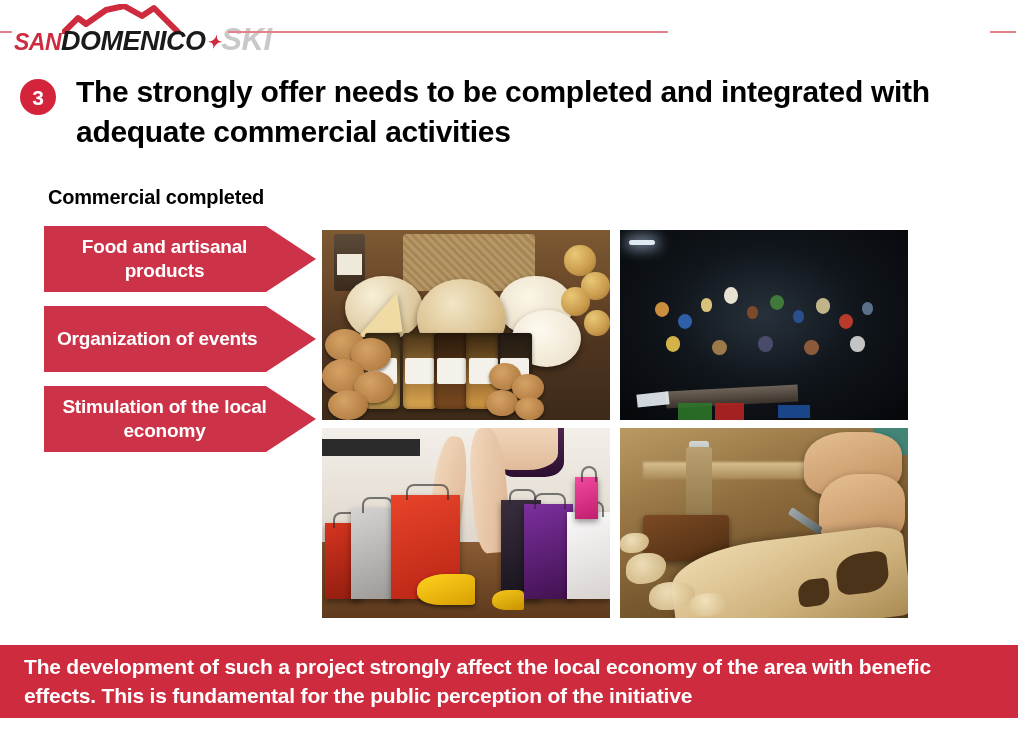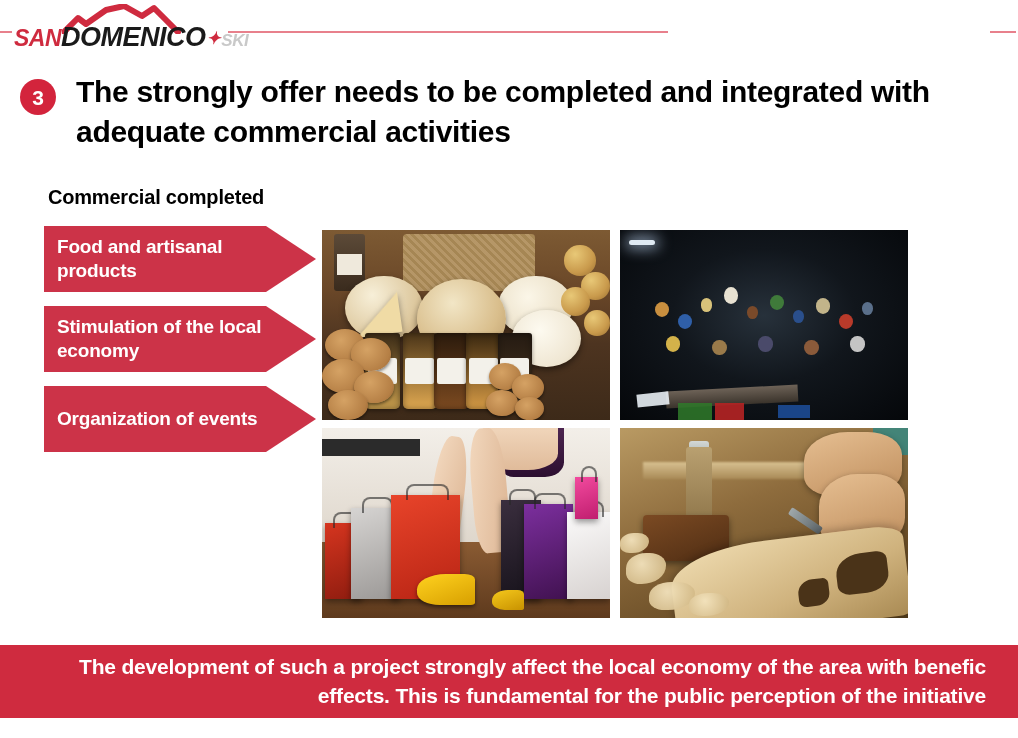--- a/index.html
+++ b/index.html
@@ -42,21 +42,21 @@
     top: 20px;
     font-size: 23px;
     font-weight: bold;
     font-style: italic;
     letter-spacing: -0.5px;
     white-space: nowrap;
     line-height: 1;
   }
   .logo-san { color: #cf2b3f; }
   .logo-domenico { color: #1a1a1a; font-size: 27px; }
-  .logo-ski { color: #c9c9c9; font-size: 17px; font-style: italic; }
+  .logo-ski { color: #c9c9c9; font-size: 31px; font-style: italic; }
   .logo-star {
     color: #cf2b3f;
     font-size: 17px;
     vertical-align: 2px;
     padding: 0 1px;
   }
   .header-rule-left {
     position: absolute;
     left: 228px;
     top: 31px;
@@ -155,20 +155,21 @@
     align-items: center;
   }
   .arrow-label {
     padding-left: 13px;
     padding-right: 44px;
     color: #ffffff;
     font-size: 19px;
     font-weight: bold;
     line-height: 1.28;
     letter-spacing: -0.2px;
+    text-align: center;
   }
 
   
   .photo-grid {
     position: absolute;
     left: 322px;
     top: 230px;
     width: 586px;
     height: 388px;
     display: grid;
@@ -437,22 +438,22 @@
     background: #cf2b3f;
     display: flex;
     align-items: center;
     justify-content: center;
   }
   .banner-text {
     color: #ffffff;
     font-size: 21px;
     font-weight: bold;
     line-height: 1.35;
-    text-align: right;
-    padding: 0 32px;
+    text-align: left;
+    padding: 0 24px;
     letter-spacing: -0.2px;
   }
 </style>
 </head>
 <body>
 
 <div class="header">
 
   <div class="header-rule-dash-left"></div>
 
@@ -476,24 +477,24 @@
   <div class="title-text">The strongly offer needs to be completed and integrated with adequate commercial activities</div>
 </div>
 
 <div class="section-label">Commercial completed</div>
 
 <div class="arrows">
   <div class="arrow">
     <span class="arrow-label">Food and artisanal products</span>
   </div>
   <div class="arrow">
+    <span class="arrow-label">Organization of events</span>
+  </div>
+  <div class="arrow">
     <span class="arrow-label">Stimulation of the local economy</span>
-  </div>
-  <div class="arrow">
-    <span class="arrow-label">Organization of events</span>
   </div>
 </div>
 
 <div class="photo-grid">
 
   <div class="photo p-food">
     <div class="bg"></div>
     <div class="burlap"></div>
     <div class="bottle"></div>
     <div class="cheese c3"></div>

